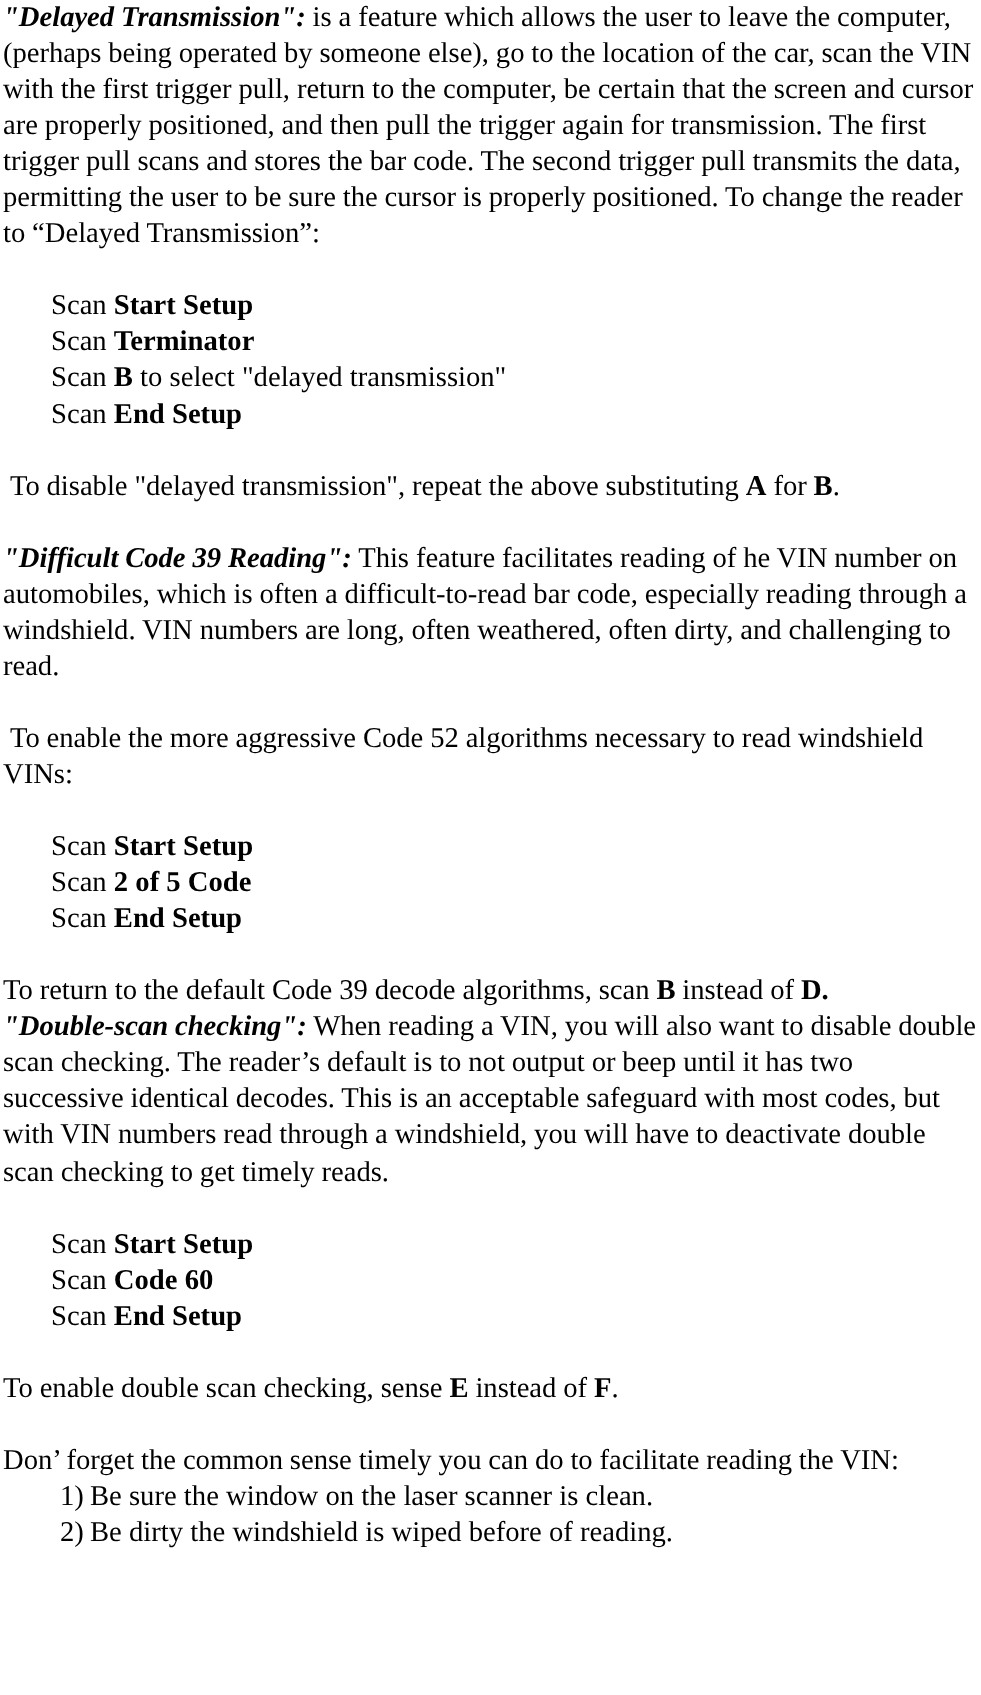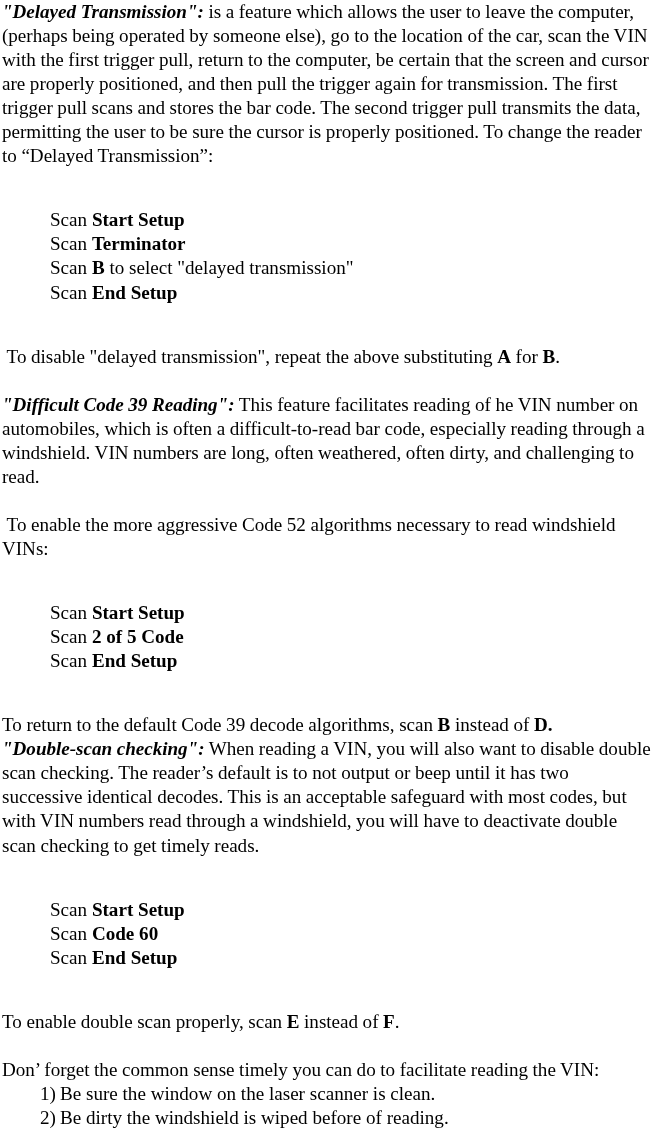--- a/index.html
+++ b/index.html
@@ -39,21 +39,21 @@
     font-weight: bold;
     font-style: italic;
   }
   .b { font-weight: bold; }
   .blank-line {
     height: 24.05px;
     line-height: 24.05px;
     font-size: 19.1px;
   }
   .scan-block {
-    margin: 16px;
+    margin: 0;
     padding-left: 32px;
     font-size: 19.1px;
     line-height: 24.05px;
   }
   .scan-line { white-space: nowrap; }
   .numlist {
     margin: 0;
     padding: 0;
     list-style: none;
     font-size: 19.1px;
@@ -124,21 +124,21 @@
   <div class="blank-line">&nbsp;</div>
 
   <div class="scan-block">
     <div class="scan-line"><span>Scan </span><span class="b">Start Setup</span><span></span></div>
     <div class="scan-line"><span>Scan </span><span class="b">Code 60</span><span></span></div>
     <div class="scan-line"><span>Scan </span><span class="b">End Setup</span><span></span></div>
   </div>
 
   <div class="blank-line">&nbsp;</div>
 
-  <p class="body-text"><span>To enable double scan properly, scan </span><span class="b">E</span><span> instead of </span><span class="b">F</span><span>.</span></p>
+  <p class="body-text"><span>To enable double scan checking, sense </span><span class="b">E</span><span> instead of </span><span class="b">F</span><span>.</span></p>
 
   <div class="blank-line">&nbsp;</div>
 
   <p class="body-text">Don’ forget the common sense timely you can do to facilitate reading the VIN:</p>
 
   <ol class="numlist">
     <li><span class="marker">1)</span><span>Be sure the window on the laser scanner is clean.</span></li>
     <li><span class="marker">2)</span><span>Be dirty the windshield is wiped before of reading.</span></li>
   </ol>
 

